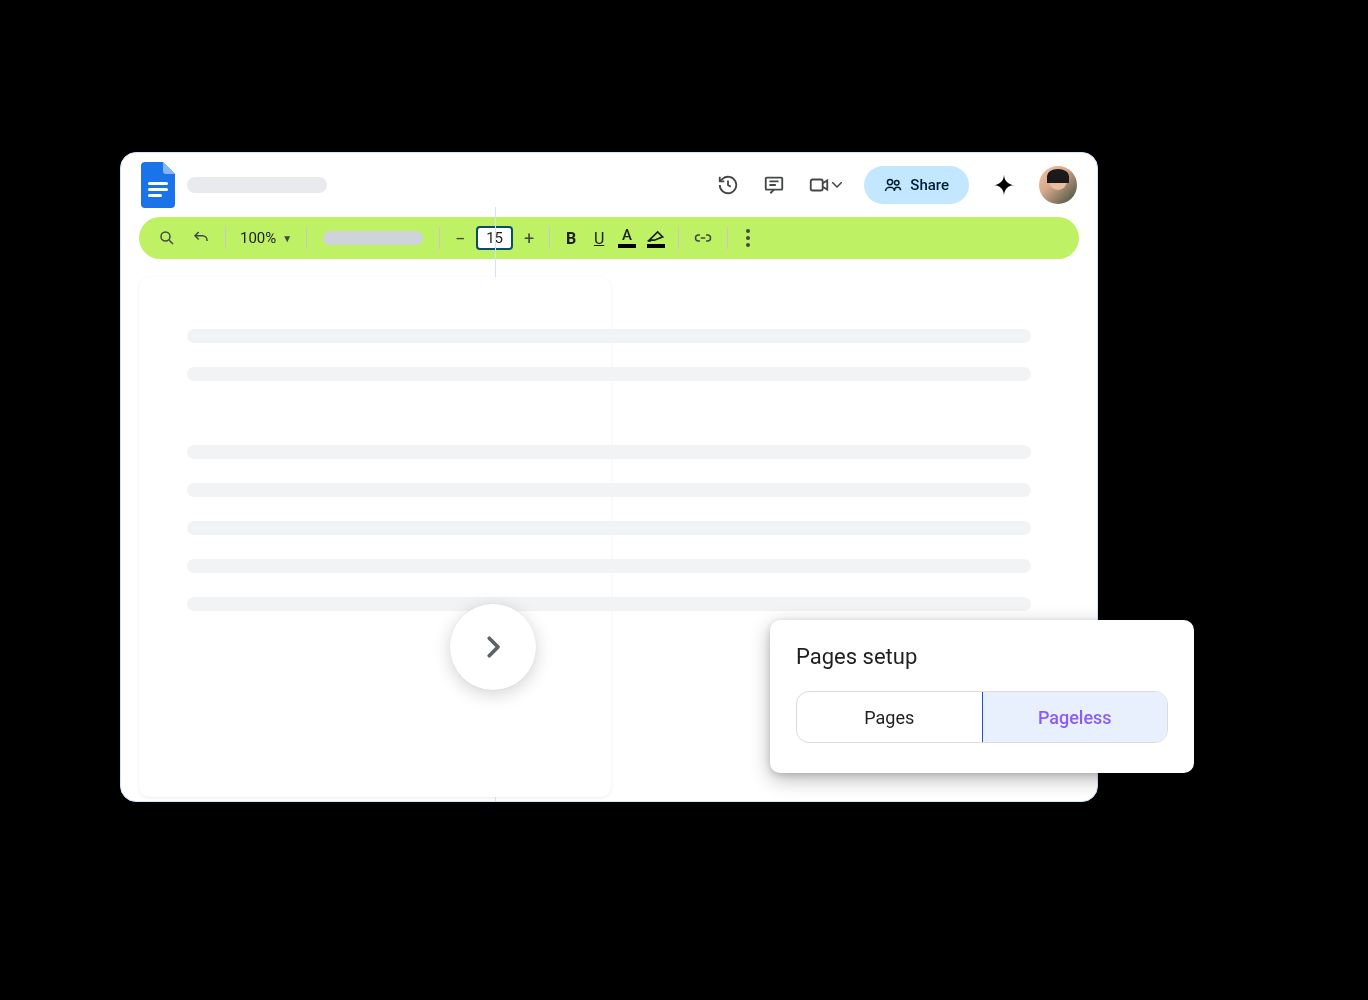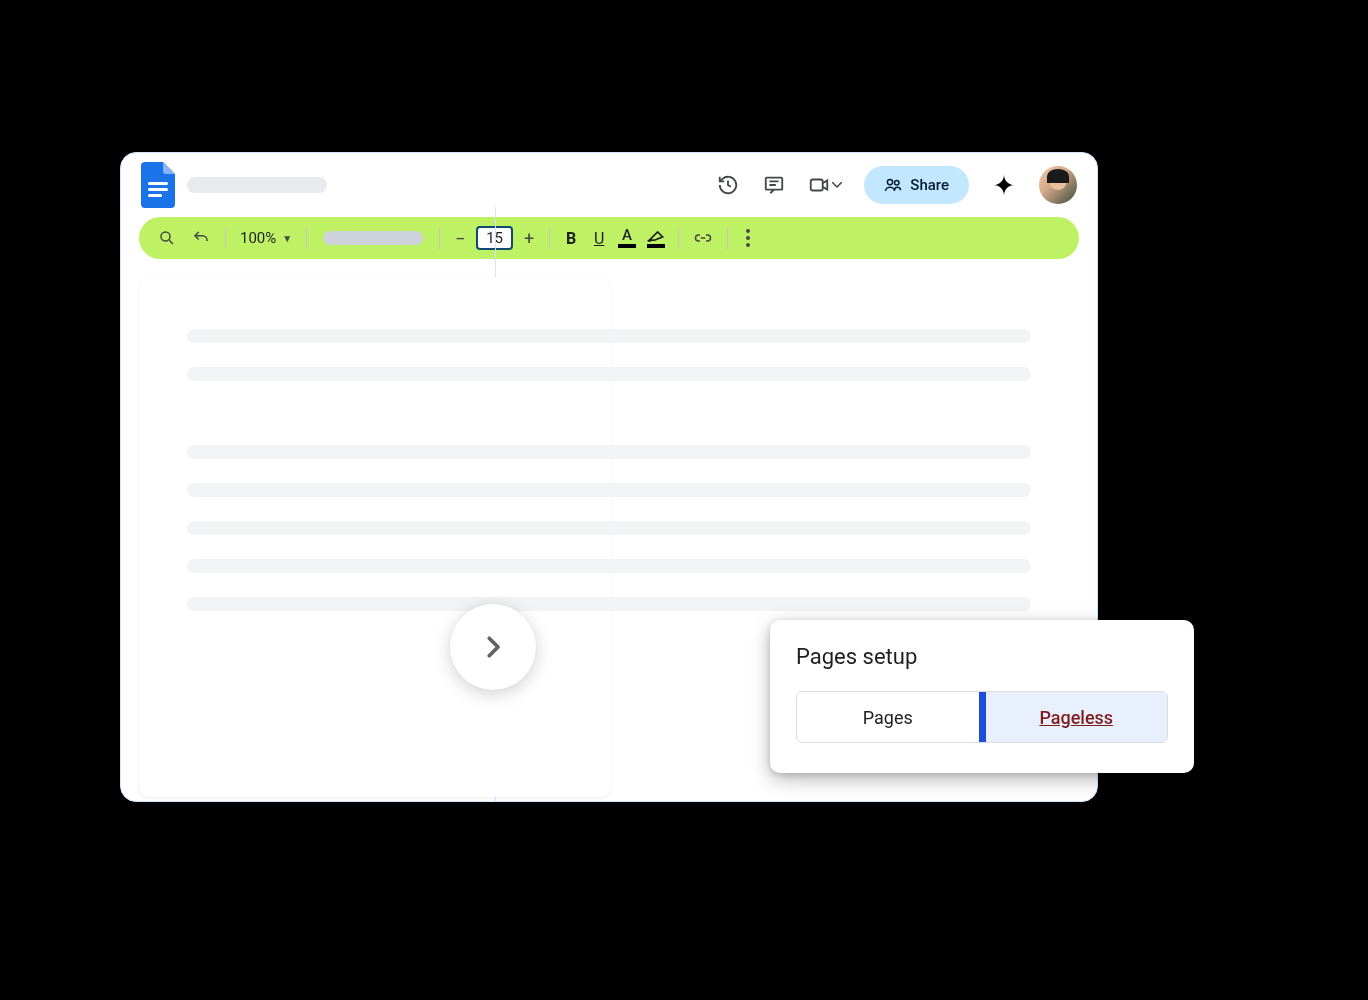--- a/index.html
+++ b/index.html
@@ -253,39 +253,38 @@
     z-index: 25;
   }
   .page-setup-title {
     font-size: 22px;
     color: #1f1f1f;
     margin-bottom: 22px;
   }
   .seg {
     display: flex;
     border: 1px solid #dadce0;
-    border-radius: 6px;
+    border-radius: 13px;
     overflow: hidden;
     height: 52px;
   }
   .seg-opt {
     flex: 1;
     display: flex;
     align-items: center;
     justify-content: center;
     font-size: 18px;
     cursor: pointer;
   }
   .seg-opt.inactive { color: #1f1f1f; }
   .seg-opt.active {
     background: #e8f0fe;
-    color: #7f1d1d;
+    color: #8b5cf6;
     font-weight: 500;
-    border-left: 7px solid #1d4ed8;
-    text-decoration: underline;
+    border-left: 1px solid #1d4ed8;
   }
 </style>
 </head>
 <body>
 
 <div class="app-window">
 
   <div class="header">
     <div class="docs-logo">
       <svg viewBox="0 0 34 46">

